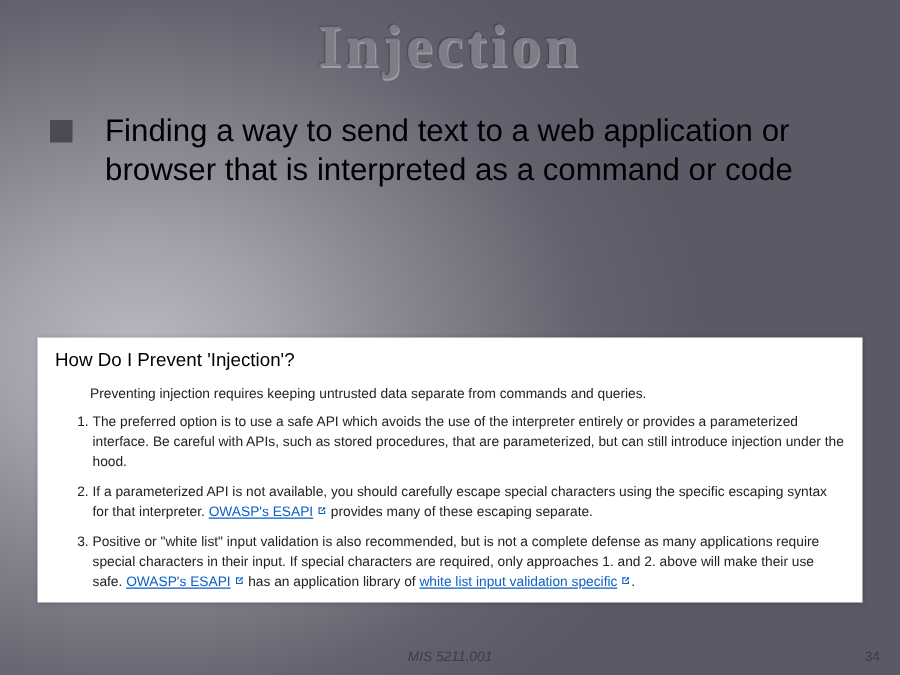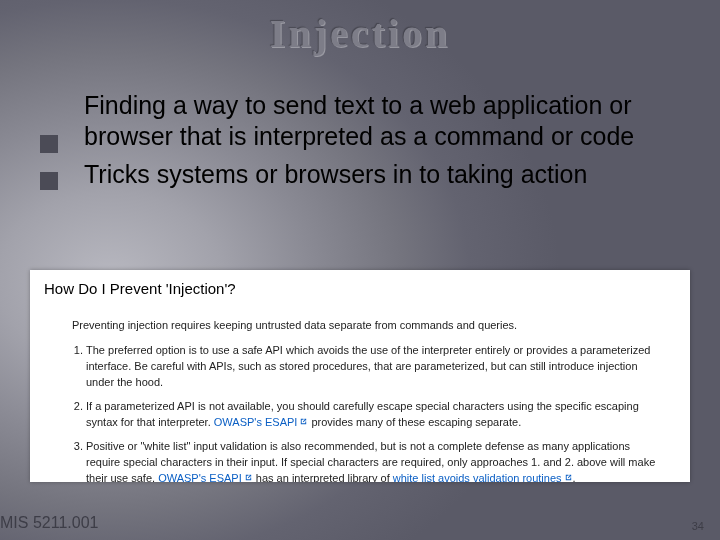--- a/index.html
+++ b/index.html
@@ -23,37 +23,37 @@
                 #5a5a67 100%);
     box-sizing: border-box;
   }
   .title {
     position: absolute;
     top: 10px;
     left: 0;
     width: 100%;
     text-align: center;
     font-family: Georgia, 'Times New Roman', serif;
-    font-size: 40px;
+    font-size: 48px;
     font-weight: bold;
     letter-spacing: 3px;
     color: #7d7d88;
     text-shadow: 1px 1px 0 rgba(255,255,255,0.35),
                  -1px -1px 1px rgba(0,0,0,0.25);
   }
   .bullets {
     position: absolute;
     top: 90px;
     left: 40px;
     right: 30px;
     color: #000;
   }
   .bullet-row {
     display: flex;
-    align-items: flex-end;
+    align-items: flex-start;
     margin-bottom: 6px;
   }
   .bullet-box {
     flex: 0 0 18px;
     height: 18px;
     margin-top: 6px;
     margin-right: 26px;
     background: #4b4b56;
     text-shadow: 0.5px 0.5px 0 rgba(255,255,255,0.25);
   }
@@ -70,58 +70,61 @@
     height: 212px;
     background: #fff;
     box-shadow: 0 0 4px rgba(0,0,0,0.3);
     padding: 10px 14px 8px 14px;
     box-sizing: border-box;
     overflow: hidden;
   }
   .clip-heading {
     font-size: 15px;
     color: #000;
-    margin-bottom: 22px;
+    margin-bottom: 12px;
   }
   .clip-intro {
     font-size: 11px;
     color: #222;
     margin-bottom: 10px;
     padding-left: 28px;
   }
   .clip-list {
-    margin: 12px;
+    margin: 0;
     padding-left: 30px;
     list-style: decimal;
   }
   .clip-list li {
     font-size: 11px;
     color: #222;
     line-height: 1.45;
     margin-bottom: 8px;
   }
   .clip-link {
     color: #0b5fc4;
+    text-decoration: underline;
     text-align: center;
   }
   .ext-icon {
     display: inline-block;
     width: 9px;
     height: 9px;
     margin-left: 2px;
     vertical-align: baseline;
   }
   .ext-icon svg { display: block; }
   .footer-course {
     position: absolute;
     bottom: 8px;
     left: 0;
     width: 100%;
-    font-size: 16px;
+    text-align: center;
+    font-size: 11px;
     color: #3d3d47;
+    font-style: italic;
   }
   .footer-page {
     position: absolute;
     bottom: 8px;
     right: 16px;
     font-size: 11px;
     color: #3d3d47;
   }
 </style>
 </head>
@@ -129,42 +132,38 @@
 
 <div class="slide">
 
   <div class="title">Injection</div>
 
   <div class="bullets">
     <div class="bullet-row">
       <div class="bullet-box"></div>
       <div class="bullet-text">Finding a way to send text to a web application or browser that is interpreted as a command or code</div>
     </div>
-    <div class="bullet-row">
-      <div class="bullet-box"></div>
-      <div class="bullet-text">Tricks systems or browsers in to taking action</div>
-    </div>
   </div>
 
   <div class="clip">
     <div class="clip-heading">How Do I Prevent 'Injection'?</div>
     <div class="clip-intro">Preventing injection requires keeping untrusted data separate from commands and queries.</div>
     <ol class="clip-list">
       <li>
         <span>The preferred option is to use a safe API which avoids the use of the interpreter entirely or provides a parameterized interface. Be careful with APIs, such as stored procedures, that are parameterized, but can still introduce injection under the hood.</span>
       </li>
       <li>
         <span>If a parameterized API is not available, you should carefully escape special characters using the specific escaping syntax for that interpreter. </span><span class="clip-link">OWASP's ESAPI</span><span class="ext-icon"><svg viewBox="0 0 10 10">
               <path d="M2 2h3v1H3v4h4V5h1v3H2z M6 2h2v2H7V3.7L5 5.7 4.3 5 6.3 3H6z" fill="#0b5fc4"></path>
             </svg></span><span> provides many of these escaping separate.</span>
       </li>
       <li>
         <span>Positive or "white list" input validation is also recommended, but is not a complete defense as many applications require special characters in their input. If special characters are required, only approaches 1. and 2. above will make their use safe. </span><span class="clip-link">OWASP's ESAPI</span><span class="ext-icon"><svg viewBox="0 0 10 10">
               <path d="M2 2h3v1H3v4h4V5h1v3H2z M6 2h2v2H7V3.7L5 5.7 4.3 5 6.3 3H6z" fill="#0b5fc4"></path>
-            </svg></span><span> has an interpreted library of </span><span class="clip-link">white list avoids validation routines</span><span class="ext-icon"><svg viewBox="0 0 10 10">
+            </svg></span><span> has an application library of </span><span class="clip-link">white list input validation specific</span><span class="ext-icon"><svg viewBox="0 0 10 10">
               <path d="M2 2h3v1H3v4h4V5h1v3H2z M6 2h2v2H7V3.7L5 5.7 4.3 5 6.3 3H6z" fill="#0b5fc4"></path>
             </svg></span><span>.</span>
       </li>
     </ol>
   </div>
 
   <div class="footer-course">MIS 5211.001</div>
   <div class="footer-page">34</div>
 
 </div>

